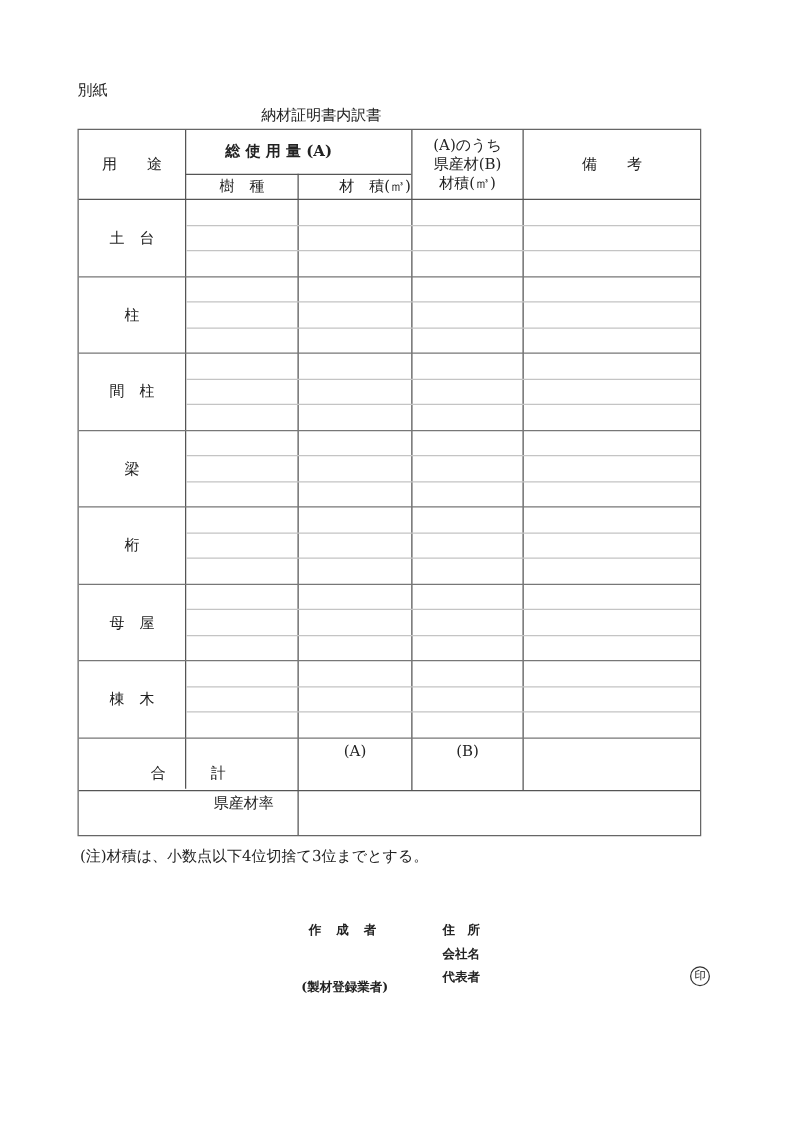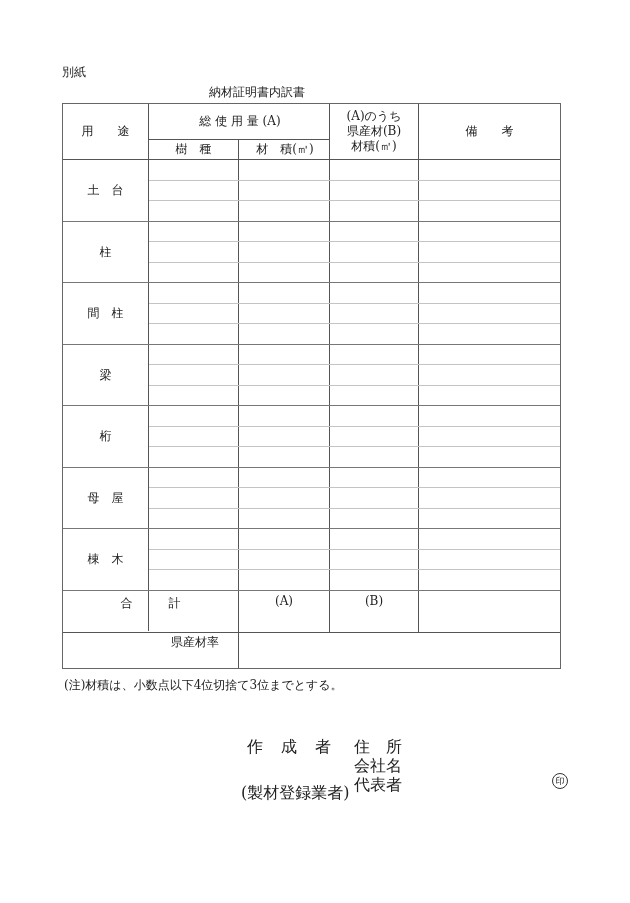--- a/index.html
+++ b/index.html
@@ -10,44 +10,44 @@
   .title { left:0; width:514px; top:84px; text-align:center; font-size:12px; }
   .tbl { position:absolute; left:62px; top:103px; width:499px; height:566px;
          border:1px solid #666; box-sizing:border-box; }
   .vl { position:absolute; width:1px; background:#555; }
   .hl { position:absolute; height:1px; background:#555; }
   .hl.sub { background:#c4c4c4; height:1px; }
   .hl.grp { background:#777; }
   .cell { position:absolute; display:flex; align-items:center; justify-content:center;
           text-align:center; font-size:12px; line-height:15px; }
   .note { left:64px; top:677px; font-size:12px; }
-  .sig { font-size:16px; }
+  .sig { font-size:10px;font-weight:bold; }
   .seal { left:552px; top:773px; width:14px; height:14px; border:1px solid #333;
           border-radius:50%; font-size:9px; line-height:14px; text-align:center; }
 </style>
 </head>
 <body>
 
 <div class="abs attach">別紙</div>
 <div class="abs title">納材証明書内訳書</div>
 
 <div class="tbl" id="tbl">
 
   <div class="vl" style="left:85px; top:0; height:527px;"></div>
   <div class="vl" style="left:175px; top:35px; height:529px;"></div>
   <div class="vl" style="left:266px; top:0; height:528px;"></div>
   <div class="vl" style="left:355px; top:0; height:528px;"></div>
 
   <div class="hl" style="left:85px; width:181px; top:35px;"></div>
   <div class="hl" style="left:0; width:497px; top:55px;"></div>
 
   <div class="cell" style="left:0; top:0; width:85px; height:55px;text-align:right;">用　　途</div>
-  <div class="cell" style="left:87px; top:0; width:180px; height:35px;">総 使 用 量 (A)</div>
+  <div class="cell" style="left:70px; top:0; width:180px; height:35px;font-weight:bold;">総 使 用 量 (A)</div>
   <div class="cell" style="left:86px; top:36px; width:89px; height:19px;">樹　種</div>
-  <div class="cell" style="left:177px; top:36px; width:90px; height:19px;">材　積(㎥)</div>
+  <div class="cell" style="left:192px; top:36px; width:90px; height:19px;">材　積(㎥)</div>
   <div class="cell" style="left:356px; top:0; width:141px; height:55px;">備　　考</div>
   <div class="cell" style="left:267px; top:0; width:88px; height:55px; flex-direction:column;">
     <span>(A)のうち</span>
     <span>県産材(B)</span>
     <span>材積(㎥)</span>
   </div>
 
   <div id="groups">
       <div class="cell" style="left: 0px; top: 55px; width: 85px; height: 62px;">土　台</div>
       <div class="hl sub" style="left: 86px; width: 411px; top: 76px;"></div>
@@ -156,21 +156,21 @@
       <div class="cell" style="left: 176px; top: 446px; width: 90px; height: 20px;"></div>
       <div class="cell" style="left: 267px; top: 446px; width: 88px; height: 20px;"></div>
       <div class="cell" style="left: 356px; top: 446px; width: 141px; height: 20px;"></div>
       <div class="cell" style="left: 86px; top: 466px; width: 89px; height: 20px;"></div>
       <div class="cell" style="left: 176px; top: 466px; width: 90px; height: 20px;"></div>
       <div class="cell" style="left: 267px; top: 466px; width: 88px; height: 20px;"></div>
       <div class="cell" style="left: 356px; top: 466px; width: 141px; height: 20px;"></div>
     </div>
 
   <div class="hl grp" style="left:0; width:497px; top:486px;"></div>
-  <div class="cell" style="left:0; top:479px; width:175px; height:41px;">合　　　計</div>
+  <div class="cell" style="left:0; top:494px; width:175px; height:41px;">合　　　計</div>
   <div class="cell" style="left:176px; top:489px; width:90px; height:16px;">(A)</div>
   <div class="cell" style="left:267px; top:489px; width:88px; height:16px;">(B)</div>
   <div class="abs" style="left:176px; top:505px; width:90px; height:22px;"></div>
   <div class="abs" style="left:267px; top:505px; width:88px; height:22px;"></div>
   <div class="abs" style="left:356px; top:487px; width:141px; height:41px;"></div>
 
   <div class="hl" style="left:0; width:497px; top:528px;"></div>
   <div class="cell" style="left:92px; top:530px; width:80px; height:16px;">県産材率</div>
   <div class="abs" style="left:176px; top:530px; width:56px; height:16px;"></div>
 </div>

